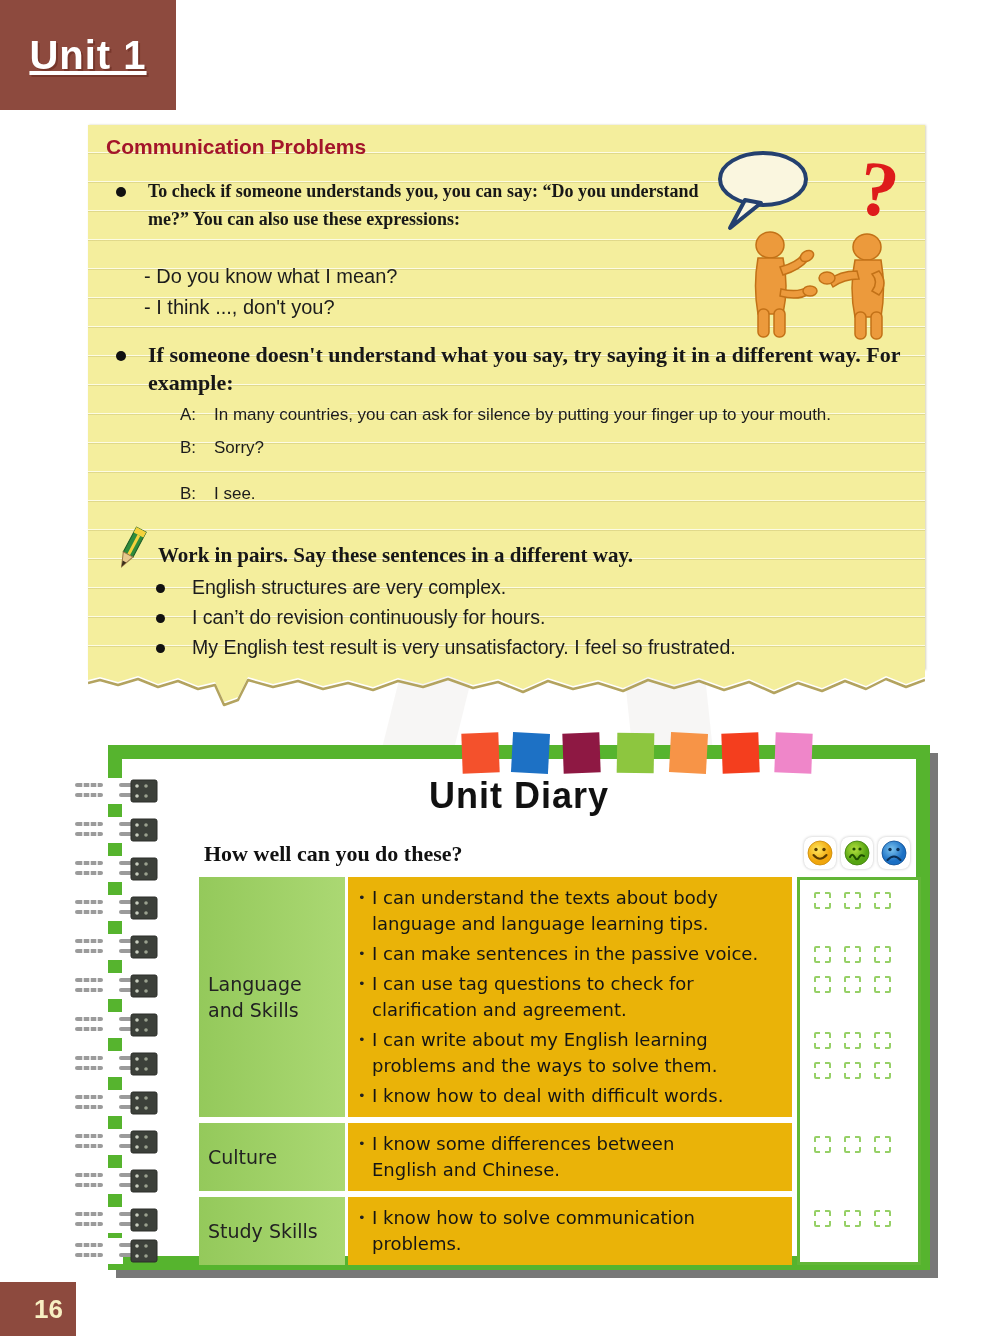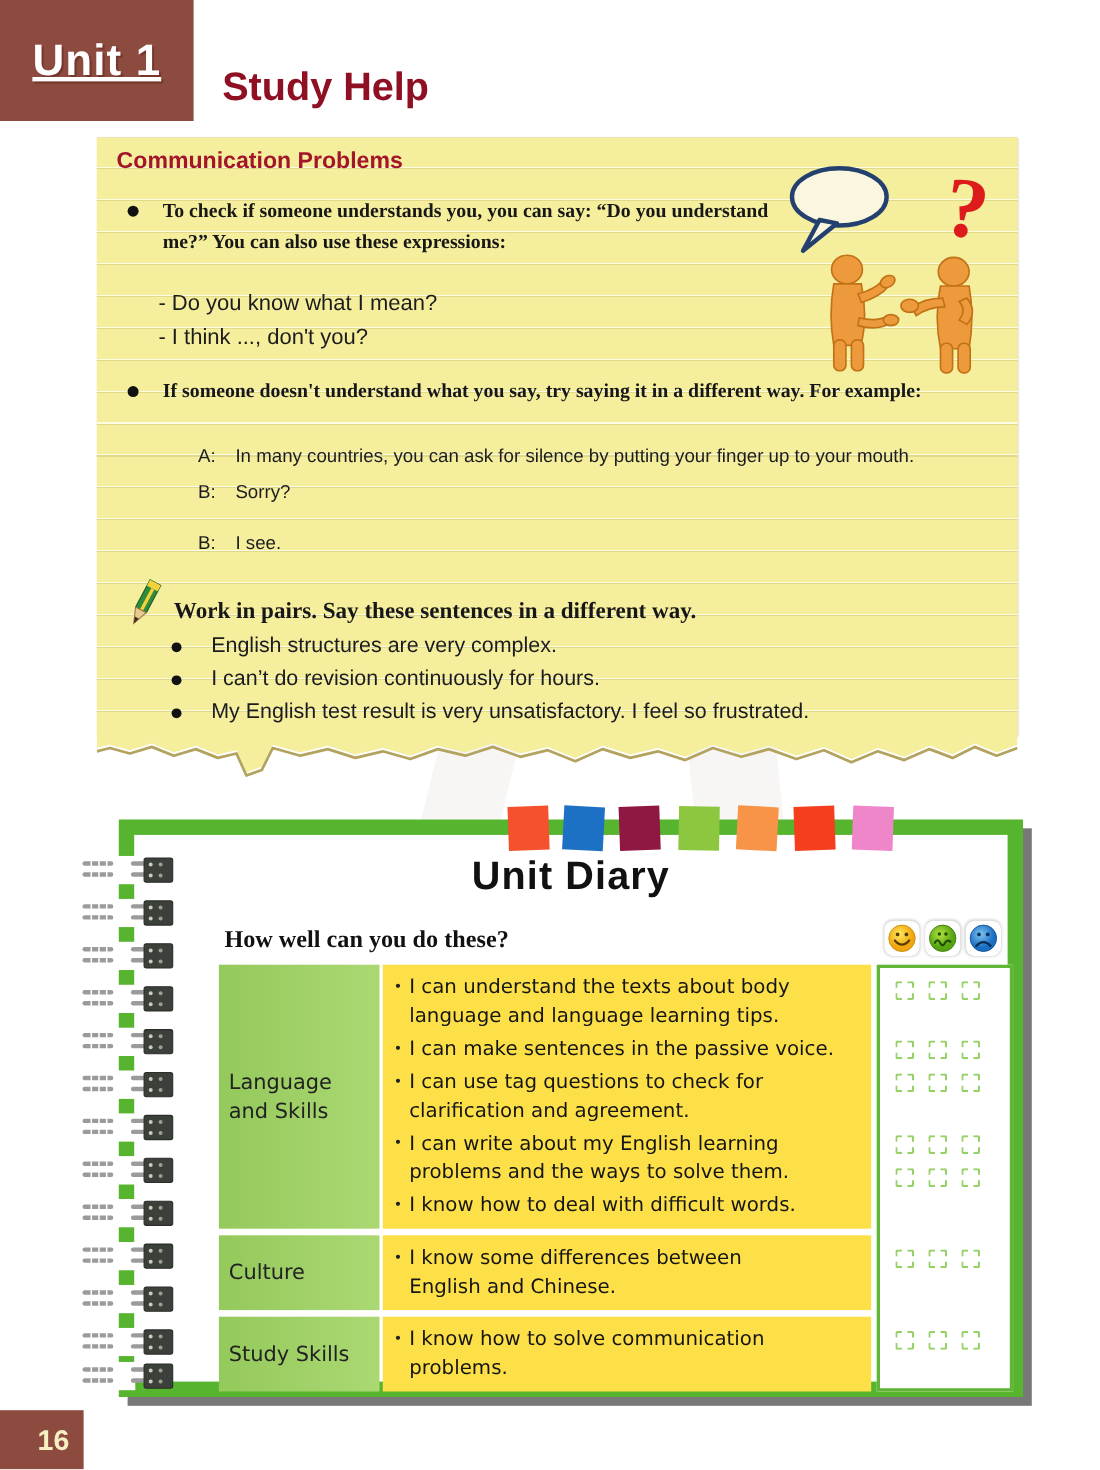--- a/index.html
+++ b/index.html
@@ -20,21 +20,21 @@
   .note{position:absolute;left:88px;top:125px;width:837px;height:545px;background:#f4ee9d;
         background-image:repeating-linear-gradient(to bottom,transparent 0,transparent 27px,
           rgba(255,255,240,0.85) 27px,rgba(255,255,240,0.85) 28px,rgba(205,196,120,0.5) 28px,rgba(205,196,120,0.5) 29px);
         box-shadow:1px 0 2px rgba(150,140,80,.4);}
   .note-torn{position:absolute;left:88px;top:669px;width:837px;height:40px;}
   .note-head{position:absolute;left:18px;top:10px;font-size:21px;font-weight:bold;color:#a3152a;}
   .bullet-dot{position:absolute;width:10px;height:10px;border-radius:50%;background:#111;}
   .serif-bold{font-family:"Liberation Serif",serif;font-weight:bold;color:#171717;}
   .note-b1-text{position:absolute;left:60px;top:52px;width:562px;font-size:18px;line-height:28px;}
   .note-sub{position:absolute;left:56px;font-size:20px;color:#1c1c1c;}
-  .note-b2-text{position:absolute;left:60px;top:216px;width:772px;font-size:18px;line-height:28px;}
+  .note-b2-text{position:absolute;left:60px;top:216px;width:772px;font-size:22px;line-height:28px;}
   .dlg{position:absolute;left:64px;font-size:17px;color:#1c1c1c;margin-left:28px;}
   .dlg .spk{display:inline-block;width:34px;}
   .task-head{position:absolute;left:70px;top:418px;font-size:21px;}
   .task-item-dot{position:absolute;left:68px;width:9px;height:9px;border-radius:50%;background:#111;}
   .task-item{position:absolute;left:104px;font-size:19.5px;color:#1c1c1c;}
   .figures{position:absolute;right:6px;top:16px;}
   .pencil{position:absolute;left:26px;top:400px;}
 
   
   .diary{position:absolute;left:108px;top:745px;width:794px;height:497px;background:#ffffff;
@@ -47,21 +47,21 @@
   .moods{position:absolute;left:682px;top:78px;display:flex;gap:5px;}
   .mood-chip{width:32px;height:32px;background:#fff;border-radius:8px;
              box-shadow:0 0 3px rgba(0,0,0,.25);display:flex;align-items:center;justify-content:center;}
 
   
   .diary-table{position:absolute;left:77px;top:118px;width:722px;height:388px;}
   .tgroup{position:absolute;left:0;display:flex;}
   .tlabel{width:146px;background:linear-gradient(to right,#94c95b,#abd873);
           font-family:"DejaVu Sans",sans-serif;font-size:19px;color:#222;
           display:flex;align-items:center;padding-left:9px;box-sizing:border-box;white-space:pre-line;line-height:26px;}
-  .tbody{width:444px;margin-left:3px;background:#fde047;box-sizing:border-box;padding:8px 0 8px 10px;}
+  .tbody{width:444px;margin-left:3px;background:#eab308;box-sizing:border-box;padding:8px 0 8px 10px;}
   .stmt{position:relative;padding-left:14px;margin-bottom:4px;font-family:"DejaVu Sans",sans-serif;
         font-size:18px;line-height:26px;color:#151515;white-space:pre-line;}
   .stmt::before{content:"•";position:absolute;left:0;top:0;font-size:13px;line-height:26px;color:#222;}
   .check-col{position:absolute;right:0;top:0;width:124px;height:388px;background:#ffffff;
              border:3px solid #62b637;box-sizing:border-box;}
   .ck-row{position:absolute;left:14px;display:flex;gap:13px;}
   .ckbox{width:17px;height:17px;border:2px dashed #96d066;border-radius:2px;background:#fff;box-sizing:border-box;}
 
   
   .bind-unit{position:absolute;left:74px;width:94px;height:26px;}
@@ -76,21 +76,20 @@
 
 <div id="stage">
 
   <div class="watermark" style="left:430px;top:280px;width:70px;height:560px;transform:rotate(14deg);"></div>
   <div class="watermark" style="left:600px;top:250px;width:220px;height:90px;transform:rotate(-10deg);"></div>
   <div class="watermark" style="left:620px;top:420px;width:80px;height:420px;transform:rotate(-6deg);"></div>
 
   <div class="unit-box">
     <span>Unit 1</span>
   </div>
-  <div class="page-title">Study Help</div>
 
   <div class="note">
     <div class="note-head">Communication Problems</div>
 
     <div class="bullet-dot" style="left:28px;top:62px;"></div>
     <div class="note-b1-text serif-bold">To check if someone understands you, you can say: “Do you understand me?” You can also use these expressions:</div>
     <div class="note-sub" style="top:140px;">- Do you know what I mean?</div>
     <div class="note-sub" style="top:171px;">- I think ..., don't you?</div>
 
     <svg class="figures" width="238" height="200" viewBox="0 0 238 200">

